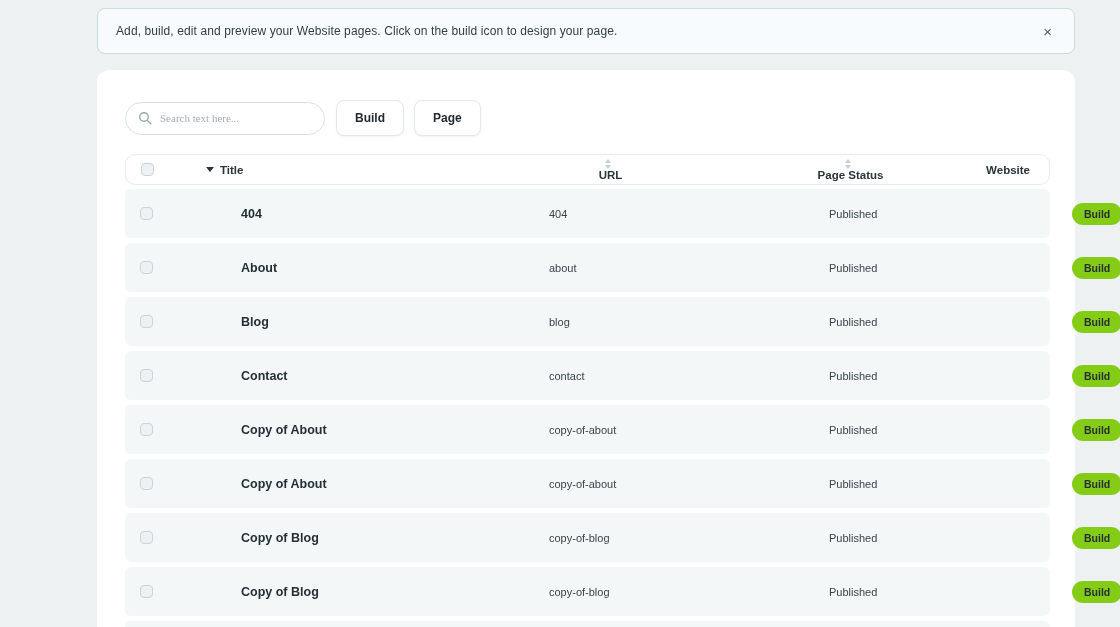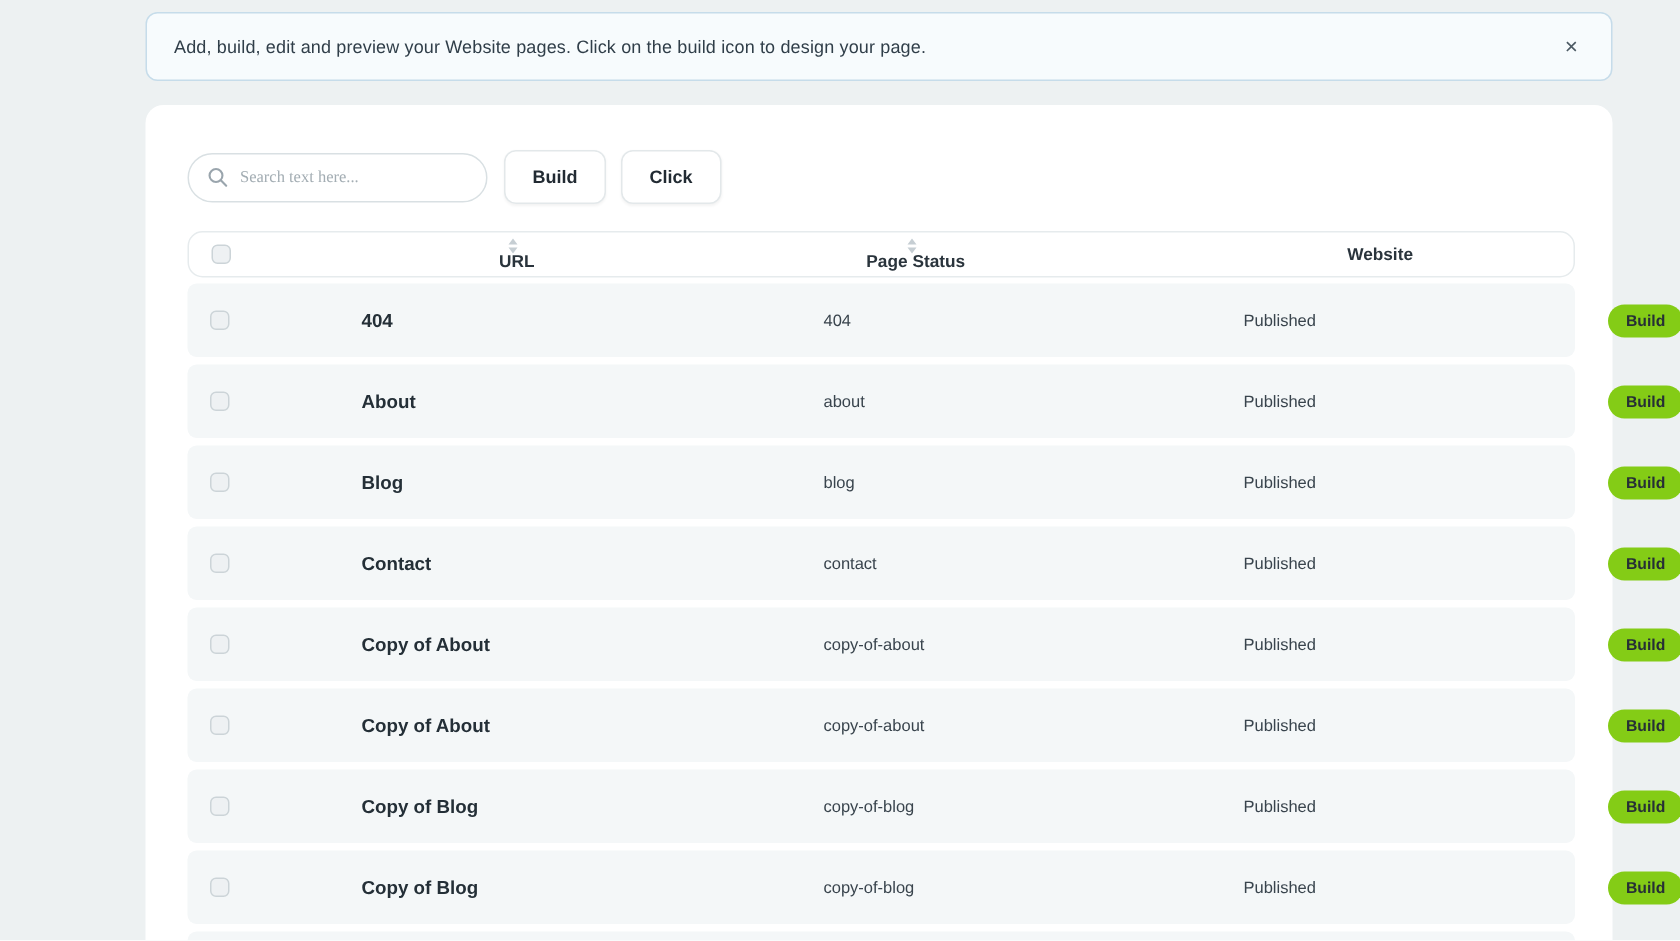--- a/index.html
+++ b/index.html
@@ -172,28 +172,32 @@
 
     <div class="toolbar">
       <div class="search-box">
         <svg width="14" height="14" viewBox="0 0 14 14">
           <circle cx="6" cy="6" r="4.3" fill="none" stroke="#9aa5ad" stroke-width="1.4"></circle>
           <line x1="9.4" y1="9.4" x2="12.8" y2="12.8" stroke="#9aa5ad" stroke-width="1.4" stroke-linecap="round"></line>
         </svg>
         <input type="text" placeholder="Search text here..." style="">
       </div>
       <button class="btn btn-search">Build</button>
-      <button class="btn btn-reset">Click</button>
+      <button class="btn btn-reset">Page</button>
     </div>
 
     <div class="table">
 
       <div class="thead grid-cols">
         <div class="th th-check">
           <span class="checkbox"></span>
+        </div>
+        <div class="th th-title">
+          <span class="tri-down"></span>
+          <span>Title</span>
         </div>
         <div class="th th-url">
           <span class="sort-icon">
               <i class="up"></i>
               <i class="dn"></i>
             </span>
           <span>URL</span>
         </div>
         <div class="th th-status">
           <span class="sort-icon">

